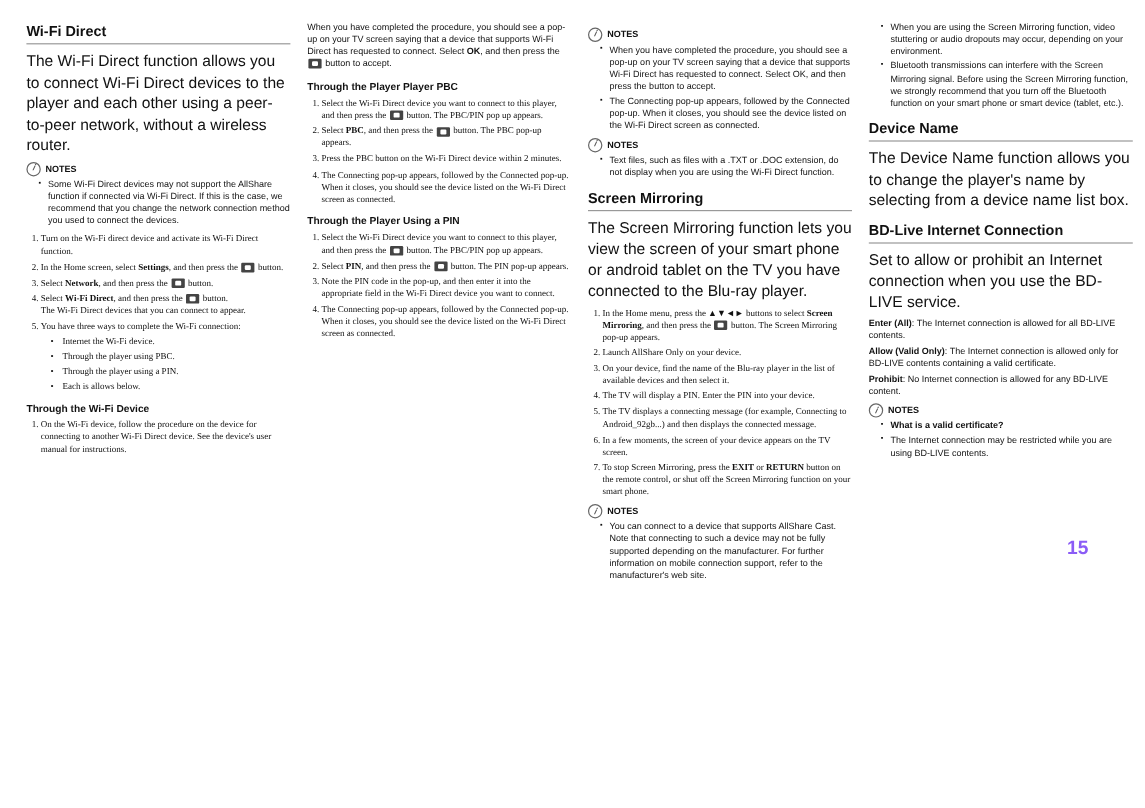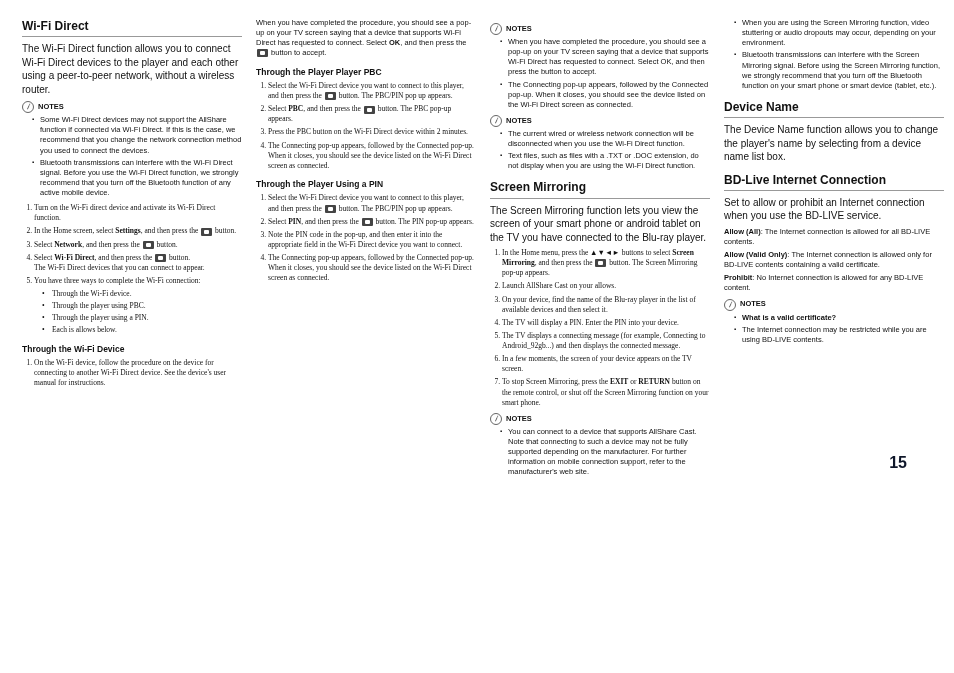--- a/index.html
+++ b/index.html
@@ -34,21 +34,21 @@
       margin-top: 0;
     }
 
     h3.subsection-title {
       font-size: 8.5px;
       font-weight: bold;
       margin-top: 8px;
       margin-bottom: 3px;
     }
 
-    p { margin-bottom: 4px; font-size: 10px; }
+    p { margin-bottom: 4px; font-size: 13px; }
 
     .notes-block {
       margin: 5px 0;
     }
 
     .notes-label {
       display: flex;
       align-items: center;
       gap: 4px;
       font-size: 7.5px;
@@ -142,25 +142,25 @@
       height: 4px;
       background: #fff;
       position: absolute;
       top: 2px;
       left: 3px;
       border-radius: 1px;
     }
 
     .page-number {
       position: absolute;
-      bottom: 9px;
+      bottom: 21px;
       right: 25px;
       font-size: 16px;
       font-weight: bold;
-      color: #0f172a;
+      color: #8b5cf6;
     }
 
     .col { }
 
     .bd-allow-list {
       list-style: none;
       padding-left: 0;
       margin: 4px 0;
     }
 
@@ -184,32 +184,31 @@
       <h2 class="section-title">Wi-Fi Direct</h2>
       <p>The Wi-Fi Direct function allows you to connect Wi-Fi Direct devices to the player and each other using a peer-to-peer network, without a wireless router.</p>
 
       <div class="notes-block">
         <div class="notes-label">
           <span class="notes-icon">𝑖</span>
           <span>NOTES</span>
         </div>
         <ul class="notes-list">
           <li>Some Wi-Fi Direct devices may not support the AllShare function if connected via Wi-Fi Direct. If this is the case, we recommend that you change the network connection method you used to connect the devices.</li>
-          <li>Bluetooth transmissions can interfere with the Wi-Fi Direct signal. Before you use the Wi-Fi Direct function, we strongly recommend that you turn off the Bluetooth function of any active mobile device.</li>
         </ul>
       </div>
 
       <ol class="main-list">
         <li>Turn on the Wi-Fi direct device and activate its Wi-Fi Direct function.</li>
         <li>In the Home screen, select <strong>Settings</strong>, and then press the <span class="btn-icon"></span> button.</li>
         <li>Select <strong>Network</strong>, and then press the <span class="btn-icon"></span> button.</li>
         <li>Select <strong>Wi-Fi Direct</strong>, and then press the <span class="btn-icon"></span> button.<br>The Wi-Fi Direct devices that you can connect to appear.</li>
         <li>You have three ways to complete the Wi-Fi connection:
           <ul class="bullet-list">
-            <li>Through the Wi-Fi device.</li>
+            <li>Internet the Wi-Fi device.</li>
             <li>Through the player using PBC.</li>
             <li>Through the player using a PIN.</li>
             <li>Each is allows below.</li>
           </ul>
         </li>
       </ol>
 
       <h3 class="subsection-title">Through the Wi-Fi Device</h3>
       <ol class="main-list">
         <li>On the Wi-Fi device, follow the procedure on the device for connecting to another Wi-Fi Direct device. See the device's user manual for instructions.</li>
@@ -247,31 +246,30 @@
           <li>The Connecting pop-up appears, followed by the Connected pop-up. When it closes, you should see the device listed on the Wi-Fi Direct screen as connected.</li>
         </ul>
       </div>
 
       <div class="notes-block">
         <div class="notes-label">
           <span class="notes-icon">𝑖</span>
           <span>NOTES</span>
         </div>
         <ul class="notes-list">
-          <li>The current wired or wireless network connection will be disconnected when you use the Wi-Fi Direct function.</li>
           <li>Text files, such as files with a .TXT or .DOC extension, do not display when you are using the Wi-Fi Direct function.</li>
         </ul>
       </div>
 
       <h2 class="section-title">Screen Mirroring</h2>
       <p>The Screen Mirroring function lets you view the screen of your smart phone or android tablet on the TV you have connected to the Blu-ray player.</p>
 
       <ol class="main-list">
         <li>In the Home menu, press the ▲▼◄► buttons to select <strong>Screen Mirroring</strong>, and then press the <span class="btn-icon"></span> button. The Screen Mirroring pop-up appears.</li>
-        <li>Launch AllShare Cast on your allows.</li>
+        <li>Launch AllShare Only on your device.</li>
         <li>On your device, find the name of the Blu-ray player in the list of available devices and then select it.</li>
         <li>The TV will display a PIN. Enter the PIN into your device.</li>
         <li>The TV displays a connecting message (for example, Connecting to Android_92gb...) and then displays the connected message.</li>
         <li>In a few moments, the screen of your device appears on the TV screen.</li>
         <li>To stop Screen Mirroring, press the <strong>EXIT</strong> or <strong>RETURN</strong> button on the remote control, or shut off the Screen Mirroring function on your smart phone.</li>
       </ol>
 
       <div class="notes-block">
         <div class="notes-label">
           <span class="notes-icon">𝑖</span>
@@ -289,21 +287,21 @@
         <li>Bluetooth transmissions can interfere with the Screen Mirroring signal. Before using the Screen Mirroring function, we strongly recommend that you turn off the Bluetooth function on your smart phone or smart device (tablet, etc.).</li>
       </ul>
 
       <h2 class="section-title">Device Name</h2>
       <p>The Device Name function allows you to change the player's name by selecting from a device name list box.</p>
 
       <h2 class="section-title">BD-Live Internet Connection</h2>
       <p>Set to allow or prohibit an Internet connection when you use the BD-LIVE service.</p>
 
       <ul class="bd-allow-list">
-        <li><strong>Allow (All)</strong><span>: The Internet connection is allowed for all BD-LIVE contents.</span></li>
+        <li><strong>Enter (All)</strong><span>: The Internet connection is allowed for all BD-LIVE contents.</span></li>
         <li><strong>Allow (Valid Only)</strong><span>: The Internet connection is allowed only for BD-LIVE contents containing a valid certificate.</span></li>
         <li><strong>Prohibit</strong><span>: No Internet connection is allowed for any BD-LIVE content.</span></li>
       </ul>
 
       <div class="notes-block">
         <div class="notes-label">
           <span class="notes-icon">𝑖</span>
           <span>NOTES</span>
         </div>
         <ul class="notes-list">

